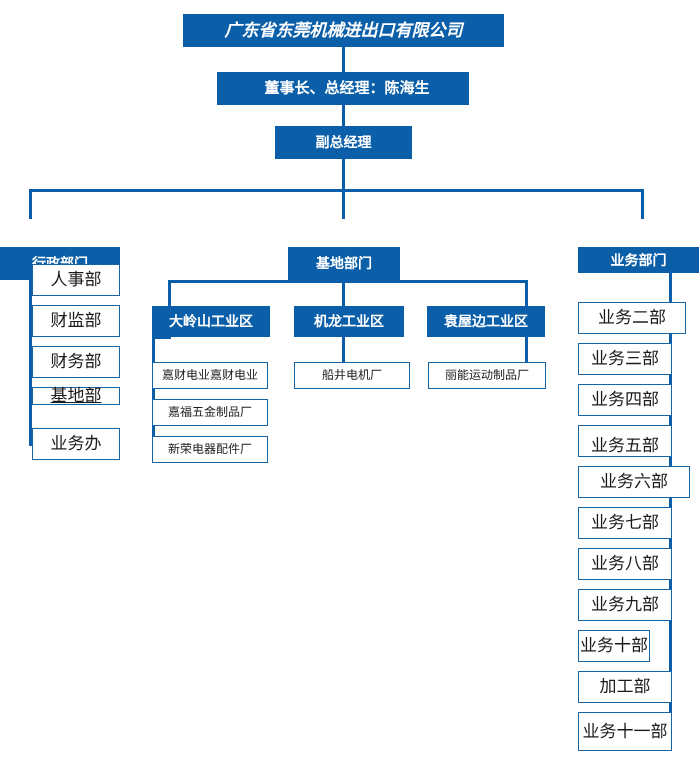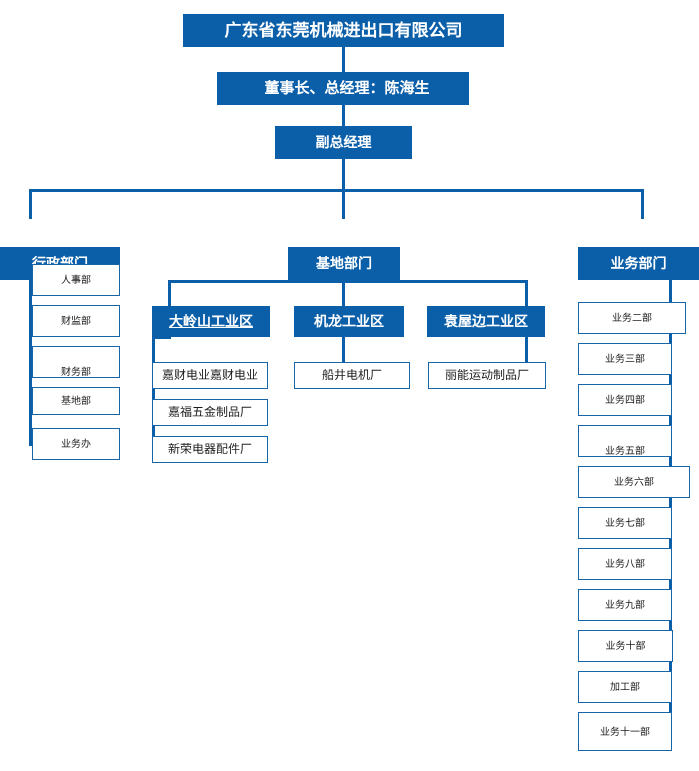--- a/index.html
+++ b/index.html
@@ -34,26 +34,26 @@
     color: #ffffff;
     border: 1px solid #0B5EA8;
     font-weight: bold;
   }
   .node.outline {
     background: #ffffff;
     color: #1a1a1a;
     border: 1px solid #1565A8;
     font-weight: normal;
   }
-  .lvl-root   { font-size: 17px; }
+  .lvl-root   { font-size: 17px; font-style: italic; }
   .lvl-chief  { font-size: 15px; padding-left: 8px; }
   .lvl-vice   { font-size: 14px; }
   .lvl-dept   { font-size: 14px; margin-top: 28px; }
   .lvl-zone   { font-size: 14px; }
-  .lvl-sub    { font-size: 10px; }
+  .lvl-sub    { font-size: 17px; }
   .lvl-factory{ font-size: 12px; text-align: right; }
   .conn {
     position: absolute;
     background: #0B5EA8;
     z-index: 1;
   }
   .conn.v { width: 3px; }
   .conn.h { height: 3px; }
 </style>
 </head>
@@ -106,41 +106,41 @@
   </div>
 
   <div class="node filled lvl-dept" style="left:0px; top:219px; width:120px; height:33px;">
     <span>行政部门</span>
   </div>
 
   <div class="node filled lvl-dept" style="left:288px; top:219px; width:112px; height:33px;">
     <span>基地部门</span>
   </div>
 
-  <div class="node filled lvl-dept" style="left:578px; top:219px; width:121px; height:33px;">
+  <div class="node filled lvl-dept" style="left:578px; top:219px; width:121px; height:26px;">
     <span>业务部门</span>
   </div>
 
   <div class="node outline lvl-sub" style="left:32px; top:264px; width:88px; height:32px;">
     <span>人事部</span>
   </div>
   <div class="node outline lvl-sub" style="left:32px; top:305px; width:88px; height:32px;">
     <span>财监部</span>
   </div>
-  <div class="node outline lvl-sub" style="left:32px; top:346px; width:88px; height:32px;align-items:flex-end;">
+  <div class="node outline lvl-sub" style="left:32px; top:346px; width:88px; height:32px;">
     <span>财务部</span>
   </div>
-  <div class="node outline lvl-sub" style="left:32px; top:387px; width:88px; height:28px;">
+  <div class="node outline lvl-sub" style="left:32px; top:387px; width:88px; height:18px;text-decoration:underline;">
     <span>基地部</span>
   </div>
   <div class="node outline lvl-sub" style="left:32px; top:428px; width:88px; height:32px;">
     <span>业务办</span>
   </div>
 
-  <div class="node filled lvl-zone" style="left:152px; top:306px; width:118px; height:31px;text-decoration:underline;">
+  <div class="node filled lvl-zone" style="left:152px; top:306px; width:118px; height:31px;">
     <span>大岭山工业区</span>
   </div>
   <div class="node filled lvl-zone" style="left:294px; top:306px; width:110px; height:31px;text-align:center;">
     <span>机龙工业区</span>
   </div>
   <div class="node filled lvl-zone" style="left:427px; top:306px; width:118px; height:31px;">
     <span>袁屋边工业区</span>
   </div>
 
   <div class="node outline lvl-factory" style="left:152px; top:362px; width:116px; height:27px;">
@@ -178,21 +178,21 @@
   </div>
   <div class="node outline lvl-sub" style="left:578px; top:548px; width:94px; height:32px;">
     <span>业务八部</span>
   </div>
   <div class="node outline lvl-sub" style="left:578px; top:507px; width:94px; height:32px;">
     <span>业务七部</span>
   </div>
   <div class="node outline lvl-sub" style="left:578px; top:589px; width:94px; height:32px;">
     <span>业务九部</span>
   </div>
-  <div class="node outline lvl-sub" style="left:578px; top:630px; width:95px; height:32px;">
+  <div class="node outline lvl-sub" style="left:578px; top:630px; width:72px; height:32px;">
     <span>业务十部</span>
   </div>
   <div class="node outline lvl-sub" style="left:578px; top:671px; width:94px; height:32px;">
     <span>加工部</span>
   </div>
   <div class="node outline lvl-sub" style="left:578px; top:712px; width:94px; height:39px;">
     <span>业务十一部</span>
   </div>
 
 </div>

